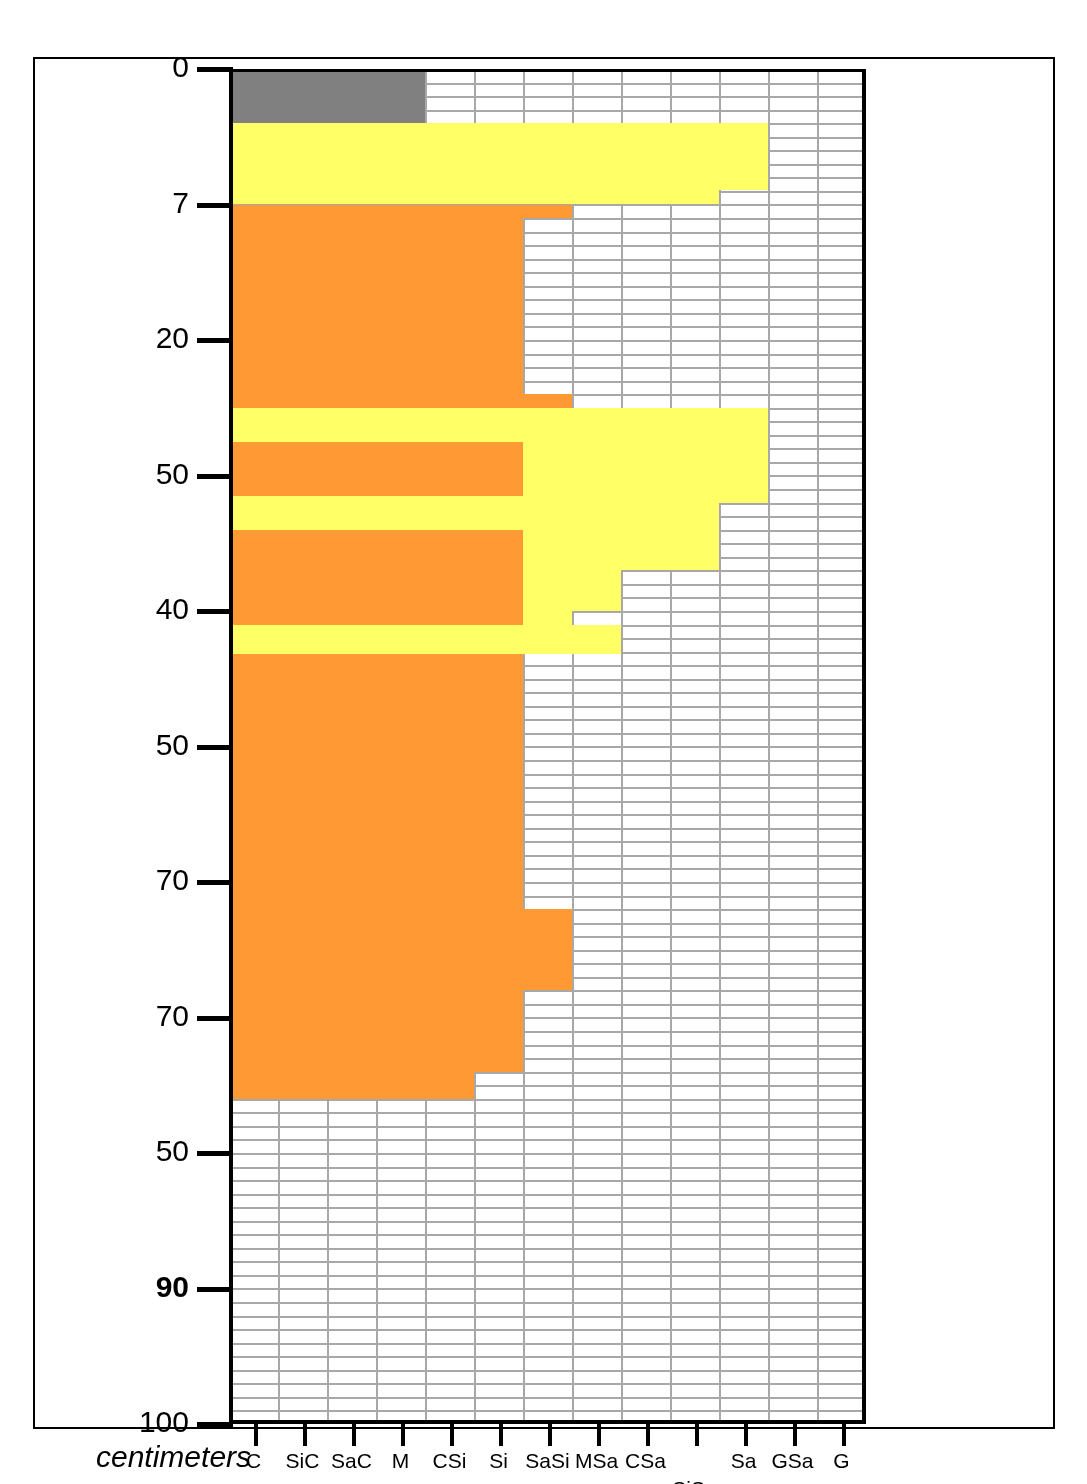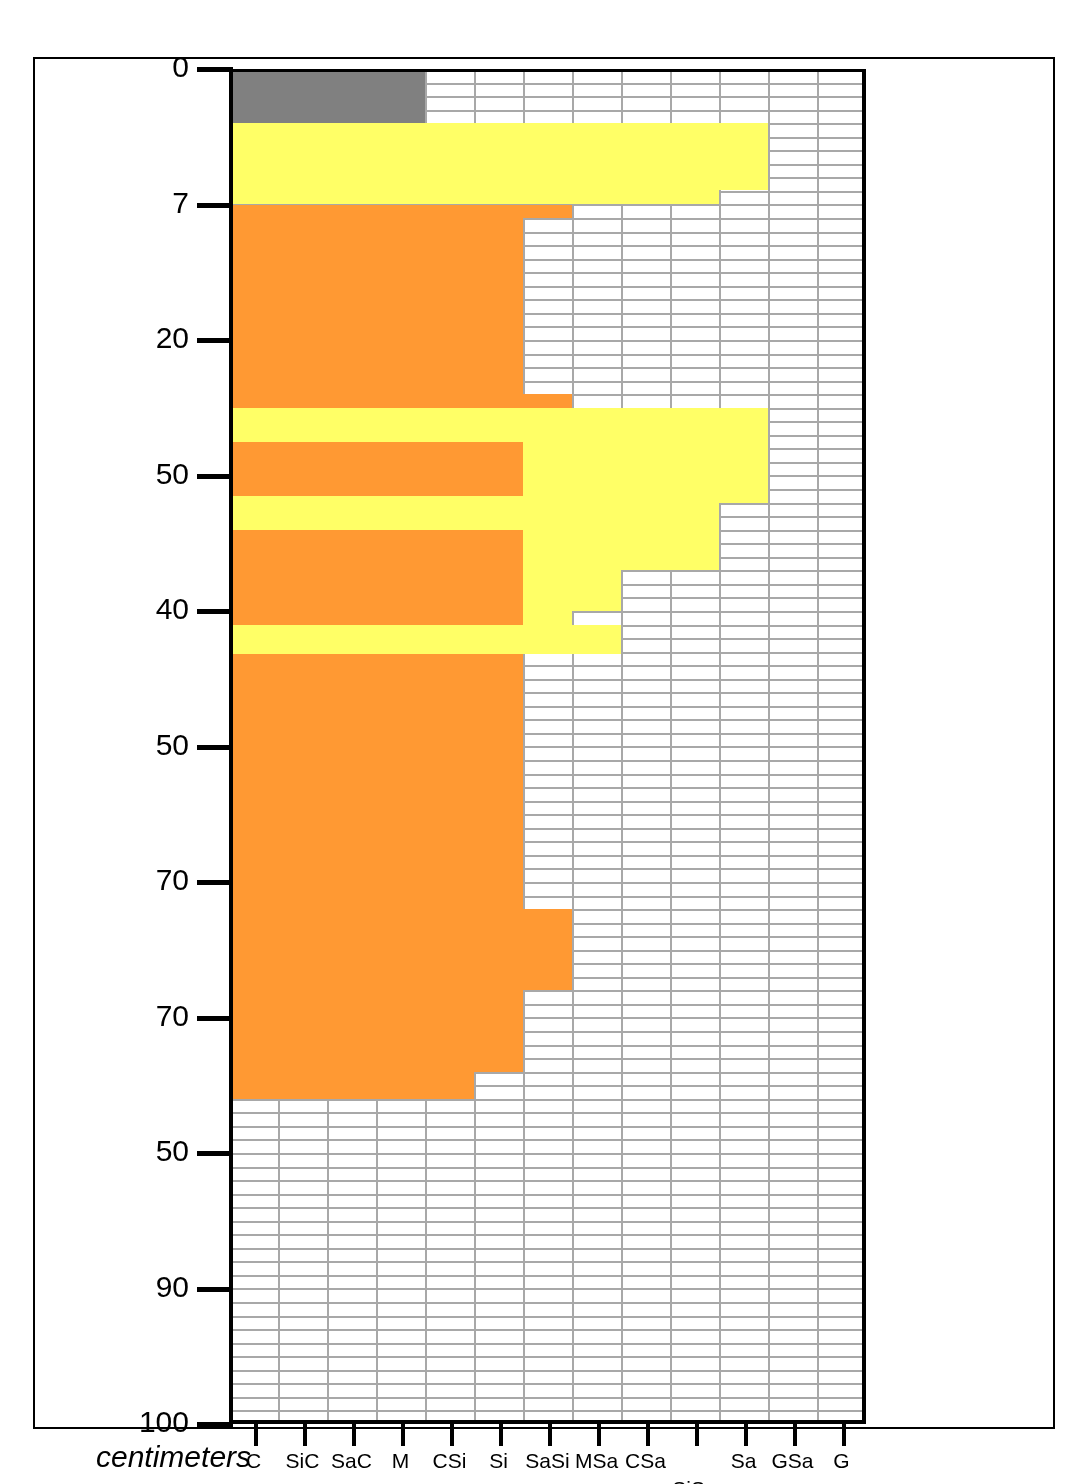--- a/index.html
+++ b/index.html
@@ -69,21 +69,21 @@
       <div class="depth-label" style="top: 537px;">40</div>
       <div class="depth-tick" style="top: 687.5px;"></div>
       <div class="depth-label" style="top: 673px;">50</div>
       <div class="depth-tick" style="top: 823px;"></div>
       <div class="depth-label" style="top: 808px;">70</div>
       <div class="depth-tick" style="top: 958.5px;"></div>
       <div class="depth-label" style="top: 943.5px;">70</div>
       <div class="depth-tick" style="top: 1094px;"></div>
       <div class="depth-label" style="top: 1079px;">50</div>
       <div class="depth-tick" style="top: 1229.5px;"></div>
-      <div class="depth-label" style="top: 1214.5px;">90</div>
+      <div class="depth-label" style="top: 1214.5px; font-weight: bold;">90</div>
       <div class="depth-tick" style="top: 1365px;"></div>
       <div class="depth-label" style="top: 1350px;">100</div>
     </div>
 
   <div id="plot">
     <div id="grid"></div>
     <div id="litho">
         <div class="bar" style="top: 0px; height: 54.2px; width: 196px; background: rgb(128, 128, 128);"></div>
         <div class="bar" style="top: 54.2px; height: 66.395px; width: 539px; background: rgb(255, 255, 102);"></div>
         <div class="bar" style="top: 120.595px; height: 14.905px; width: 490px; background: rgb(255, 255, 102);"></div>

